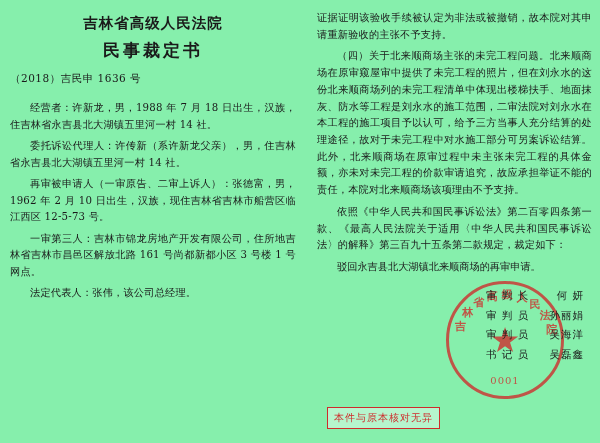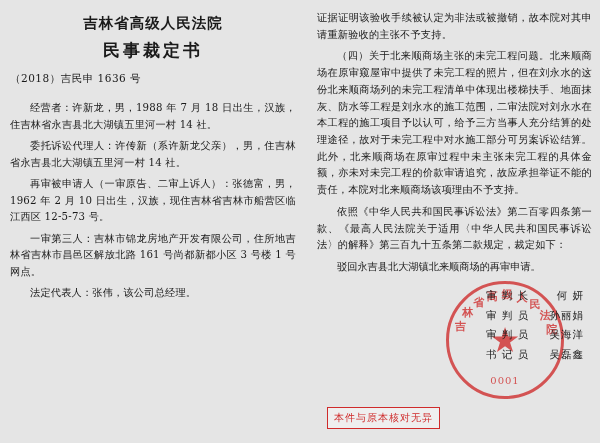--- a/index.html
+++ b/index.html
@@ -12,21 +12,21 @@
     background: #ffffff;
     font-family: "DejaVu Serif", "Liberation Serif", serif;
     color: #1a1a1a;
     overflow: hidden;
   }
   .page {
     position: relative;
     width: 600px;
     height: 443px;
     box-sizing: border-box;
-    background: #e5e5e5;
+    background: #86efac;
   }
   .columns {
     display: flex;
     width: 600px;
     height: 443px;
     box-sizing: border-box;
     padding: 10px 8px 6px 10px;
   }
   .col {
     box-sizing: border-box;

